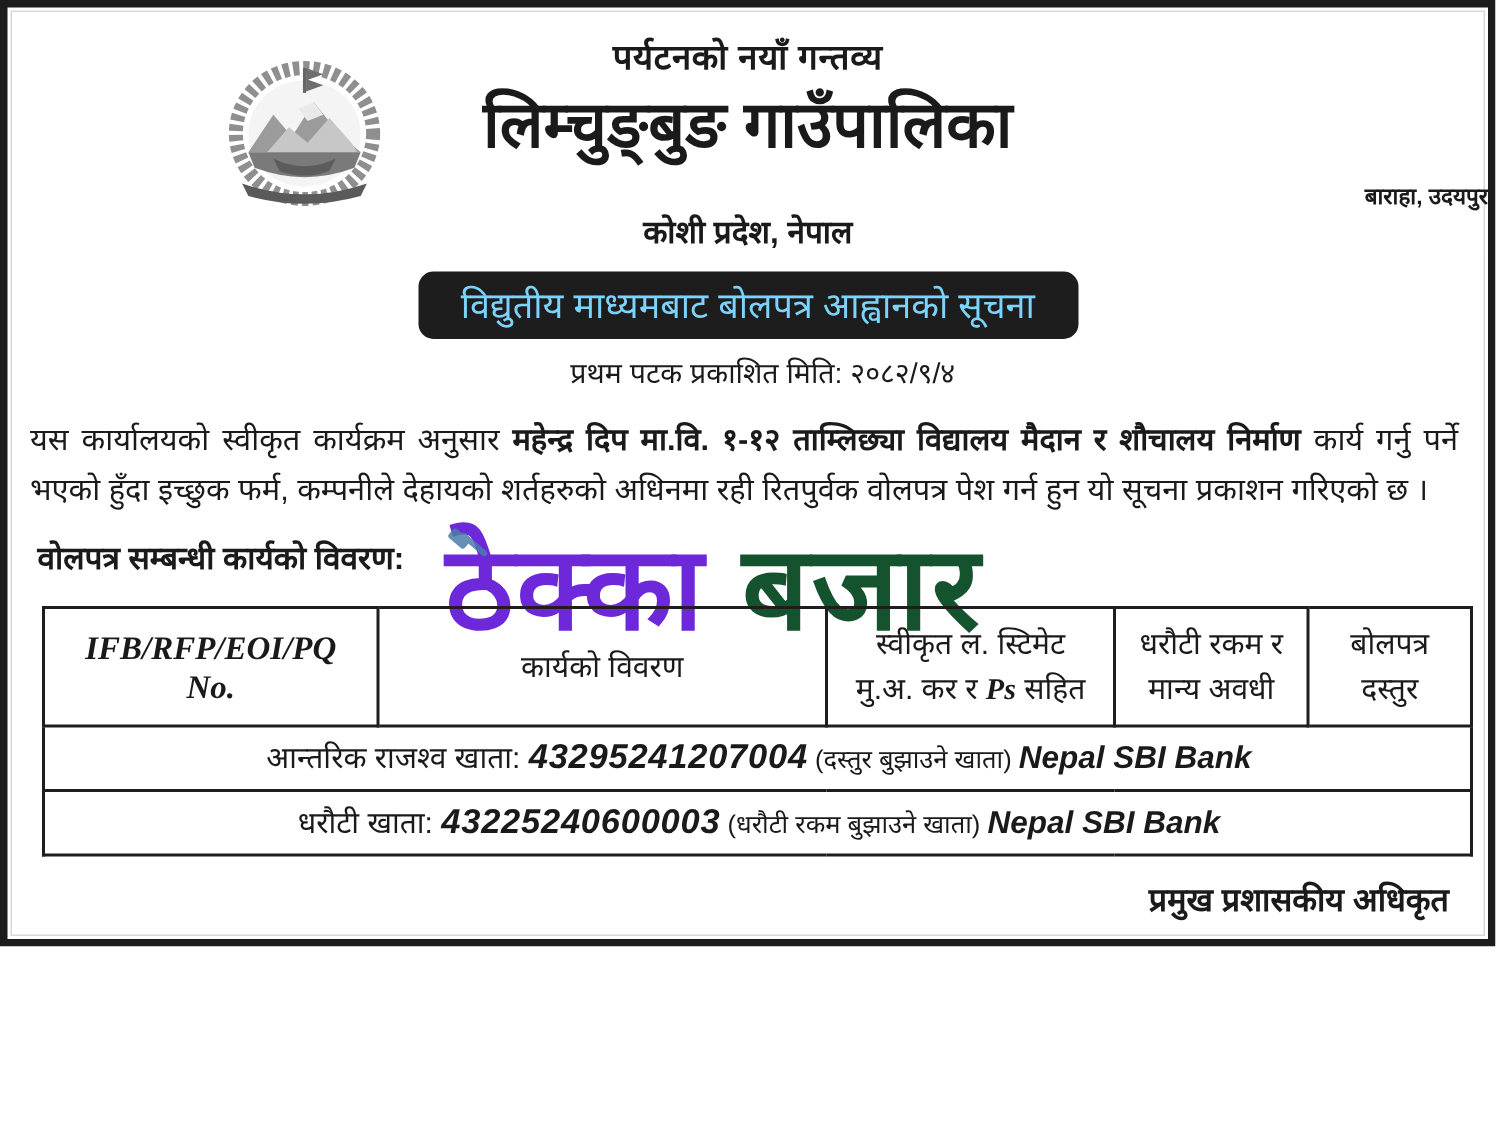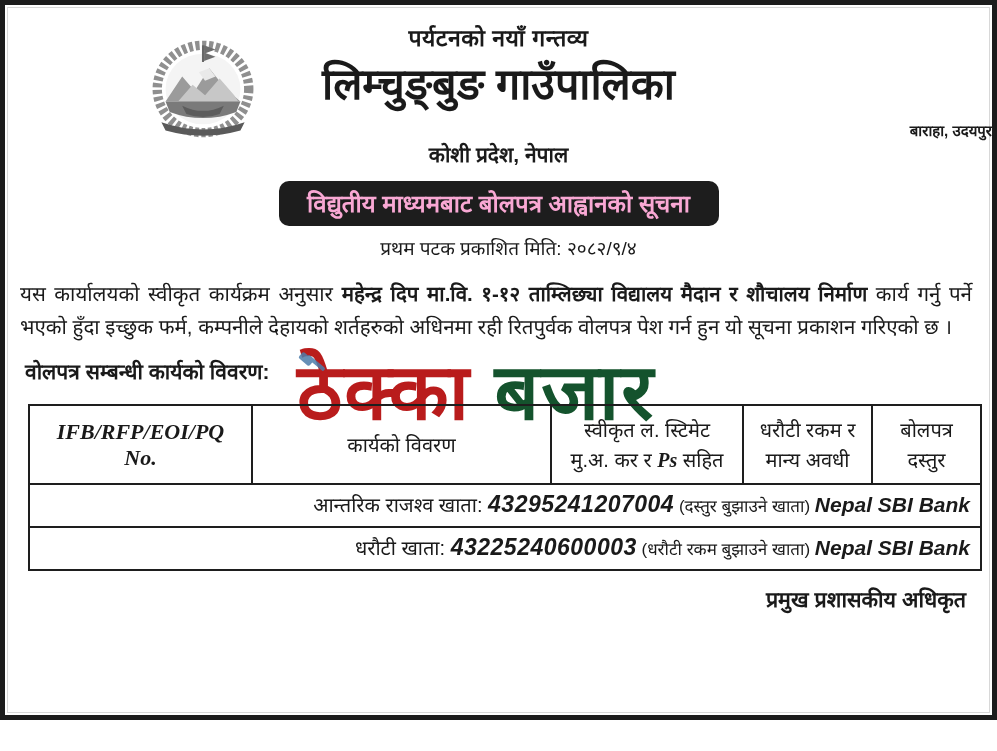--- a/index.html
+++ b/index.html
@@ -2,21 +2,21 @@
 <html><head>
 <meta charset="utf-8">
 <style>
   * { margin: 0; padding: 0; box-sizing: border-box; }
   html, body { background: #ffffff; }
   body { font-family: "Liberation Sans", sans-serif; color: #1a1a1a; }
 
   .page {
     position: relative;
     width: 997px;
-    height: 720px;
+    height: 631px;
     border: 5px solid #1c1c1c;
     background: #ffffff;
     overflow: hidden;
     box-shadow: inset 0 0 0 2px #ffffff, inset 0 0 0 3px #d8d8d8;
   }
 
   
   .header { position: relative; text-align: center; padding-top: 16px; z-index: 2; }
   .logo {
     position: absolute;
@@ -26,42 +26,42 @@
   .tagline { font-size: 23px; font-weight: bold; letter-spacing: .5px; }
   .municipality { font-size: 43px; font-weight: bold; margin-top: 8px; line-height: 1.1; }
   .office { font-size: 27px; font-weight: bold; margin-top: 8px; }
   .address { font-size: 15px; font-weight: bold; margin-top: 12px; text-align: right; }
   .province { font-size: 21px; font-weight: bold; }
 
   .banner-wrap { margin-top: 13px; }
   .banner {
     display: inline-block;
     background: #1d1d1d;
-    color: #f9a8d4;
+    color: #7dd3fc;
     font-size: 24px;
-    font-weight: bold;
+    font-weight: normal;
     padding: 5px 26px 7px 26px;
     border-radius: 10px;
     min-width: 440px;
   }
   .published { font-size: 19px; margin-top: 9px; padding-left: 20px; }
 
   
   .watermark {
     position: absolute;
     left: 292px; top: 348px;
     z-index: 0;
     white-space: nowrap;
     font-weight: bold;
     font-size: 78px;
     letter-spacing: 2px;
     line-height: 1;
     user-select: none;
   }
-  .wm-blue   { color: #b91c1c; }
+  .wm-blue   { color: #6d28d9; }
   .wm-orange { color: #14532d; }
   .gavel {
     position: absolute;
     left: -2px; top: -2px;
     width: 40px; height: 40px;
     opacity: .85;
   }
 
   
   .para {
@@ -116,21 +116,21 @@
     line-height: 31px;
   }
   .cell-top { vertical-align: top; padding-top: 13px; text-align: center; font-size: 20px; }
   .cell-deposit div { line-height: 33px; }
   .hdr-row td, .hdr-row th { height: 79px; padding: 4px 6px; }
   .data-row td { height: 80px; }
 
   .bank-cell {
     height: 43px;
     padding: 4px 10px 6px 12px;
-    text-align: right;
+    text-align: center;
     font-size: 20px;
     white-space: nowrap;
     border-radius: 20px;
   }
   .acct {
     font-style: italic;
     font-weight: bold;
     font-size: 23px;
     letter-spacing: .5px;
   }

